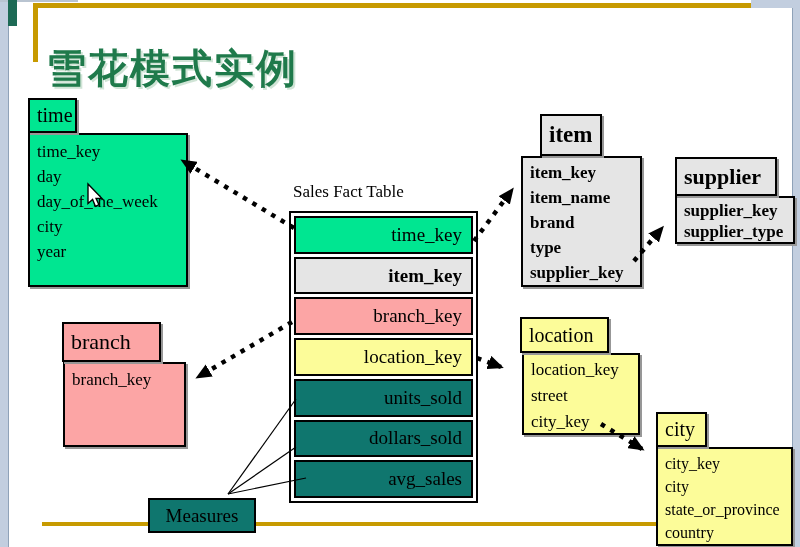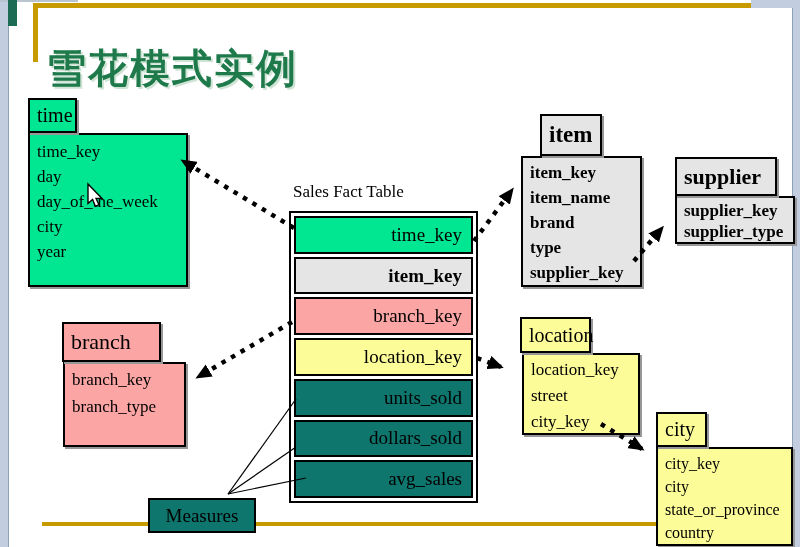--- a/index.html
+++ b/index.html
@@ -46,21 +46,21 @@
   .c-pink{background:#0f766e;}
 
   .time-tab{left:28px;top:98px;width:49px;height:35px;font-size:20px;}
   .time-body{left:28px;top:133px;width:160px;height:154px;font-size:17px;line-height:25px;padding-top:4px;}
   .item-tab{left:540px;top:114px;width:62px;height:42px;font-size:23px;}
   .item-body{left:521px;top:156px;width:121px;height:131px;font-size:17px;line-height:25px;}
   .supplier-tab{left:675px;top:157px;width:102px;height:39px;font-size:22px;}
   .supplier-body{left:675px;top:196px;width:120px;height:48px;font-size:17px;line-height:21px;}
   .branch-tab{left:53px;top:322px;width:99px;height:40px;font-size:22px;margin-left:9px;}
   .branch-body{left:63px;top:362px;width:123px;height:85px;font-size:17px;line-height:27px;}
-  .location-tab{left:520px;top:317px;width:71px;height:36px;font-size:20px;}
+  .location-tab{left:520px;top:317px;width:89px;height:36px;font-size:20px;}
   .location-body{left:522px;top:353px;width:118px;height:82px;font-size:17px;line-height:26px;}
   .city-tab{left:656px;top:412px;width:51px;height:35px;font-size:20px;}
   .city-body{left:656px;top:447px;width:137px;height:99px;font-size:16px;line-height:23px;padding-top:3px;}
 
   
   .fact-label{position:absolute;left:293px;top:182px;font-size:17px;z-index:5;white-space:nowrap;}
   .fact{
     position:absolute;left:289px;top:211px;width:189px;height:292px;z-index:5;
     box-sizing:border-box;border:2px solid #000;padding:3px;
     display:flex;flex-direction:column;gap:3px;background:#fff;
@@ -111,21 +111,20 @@
 
 <div class="tab c-peach supplier-tab">supplier</div>
 <div class="tbody c-peach supplier-body">
   <div>supplier_key</div>
   <div>supplier_type</div>
 </div>
 
 <div class="tab c-blue branch-tab">branch</div>
 <div class="tbody c-blue branch-body">
   <div>branch_key</div>
-  <div>branch_type</div>
 </div>
 
 <div class="tab c-yellow location-tab">location</div>
 <div class="tbody c-yellow location-body">
   <div>location_key</div>
   <div>street</div>
   <div>city_key</div>
 </div>
 
 <div class="tab c-yellow city-tab">city</div>

